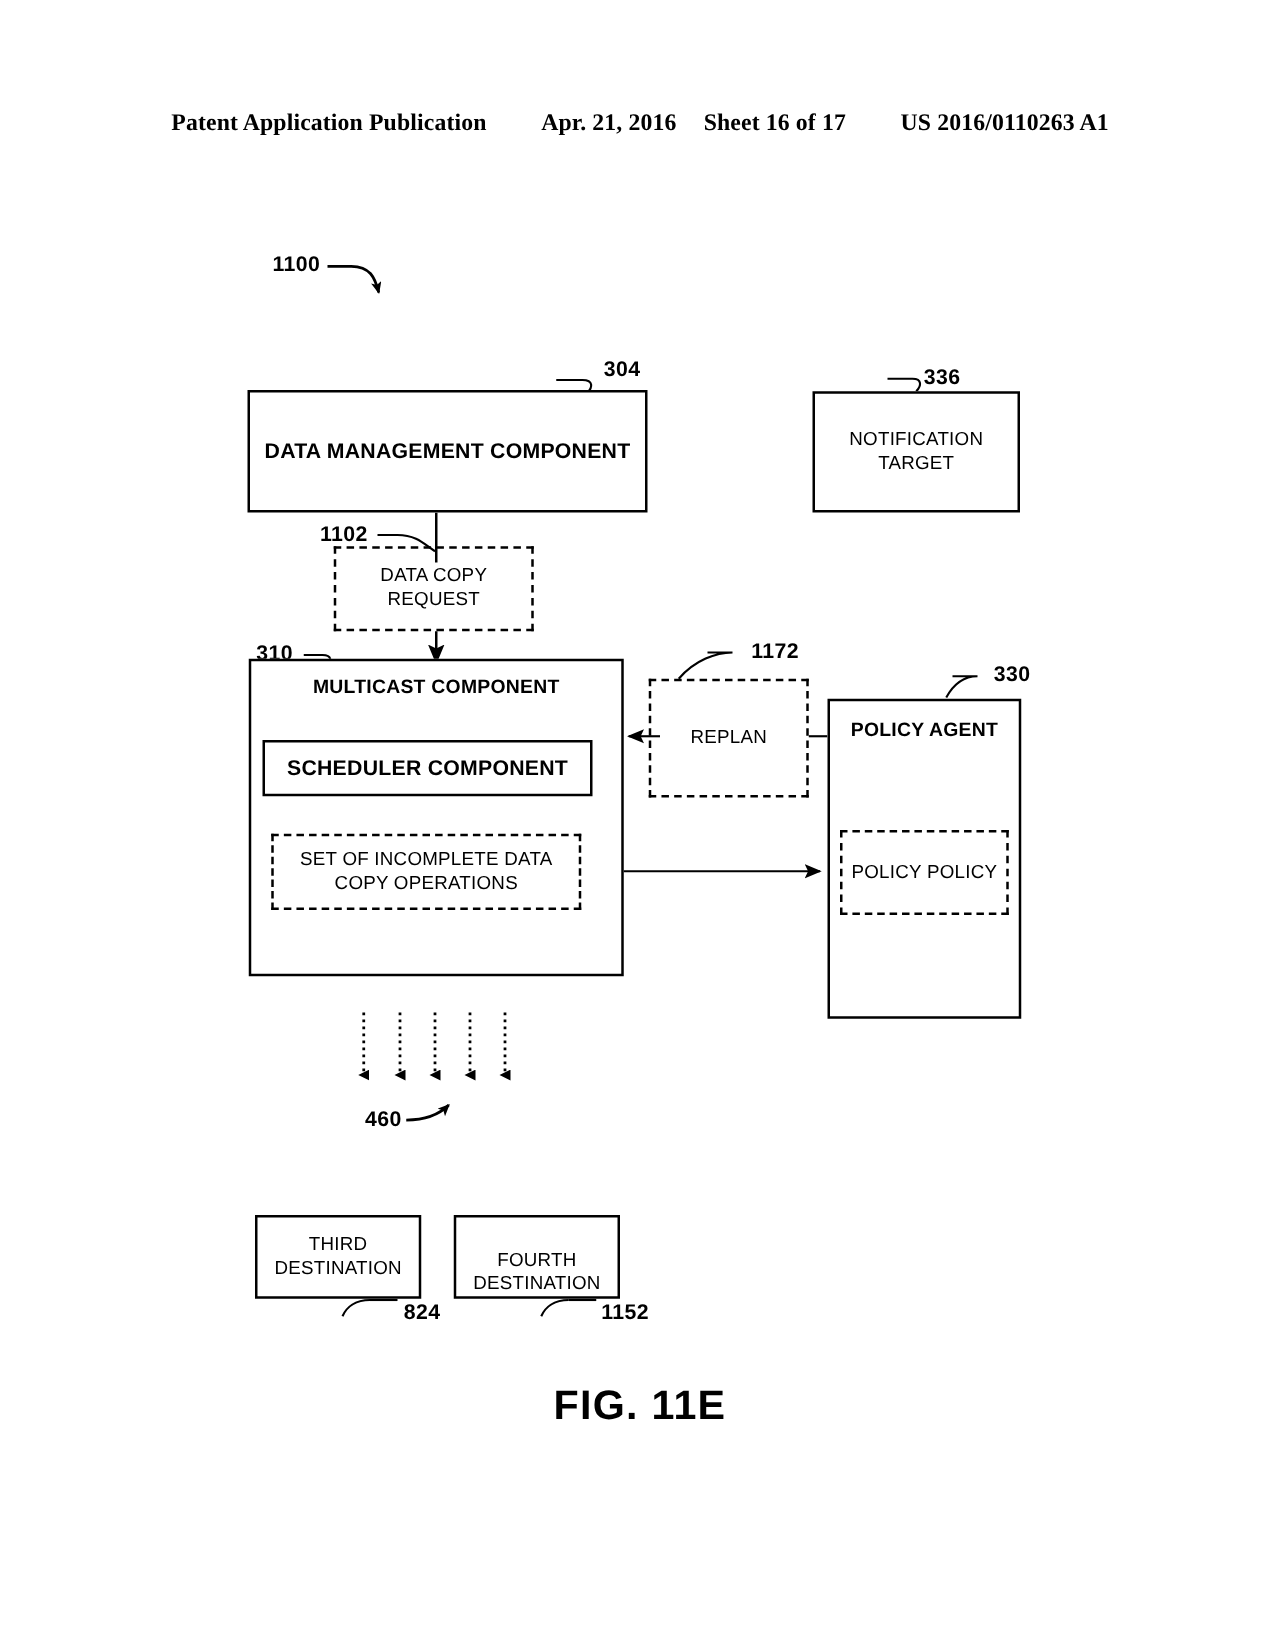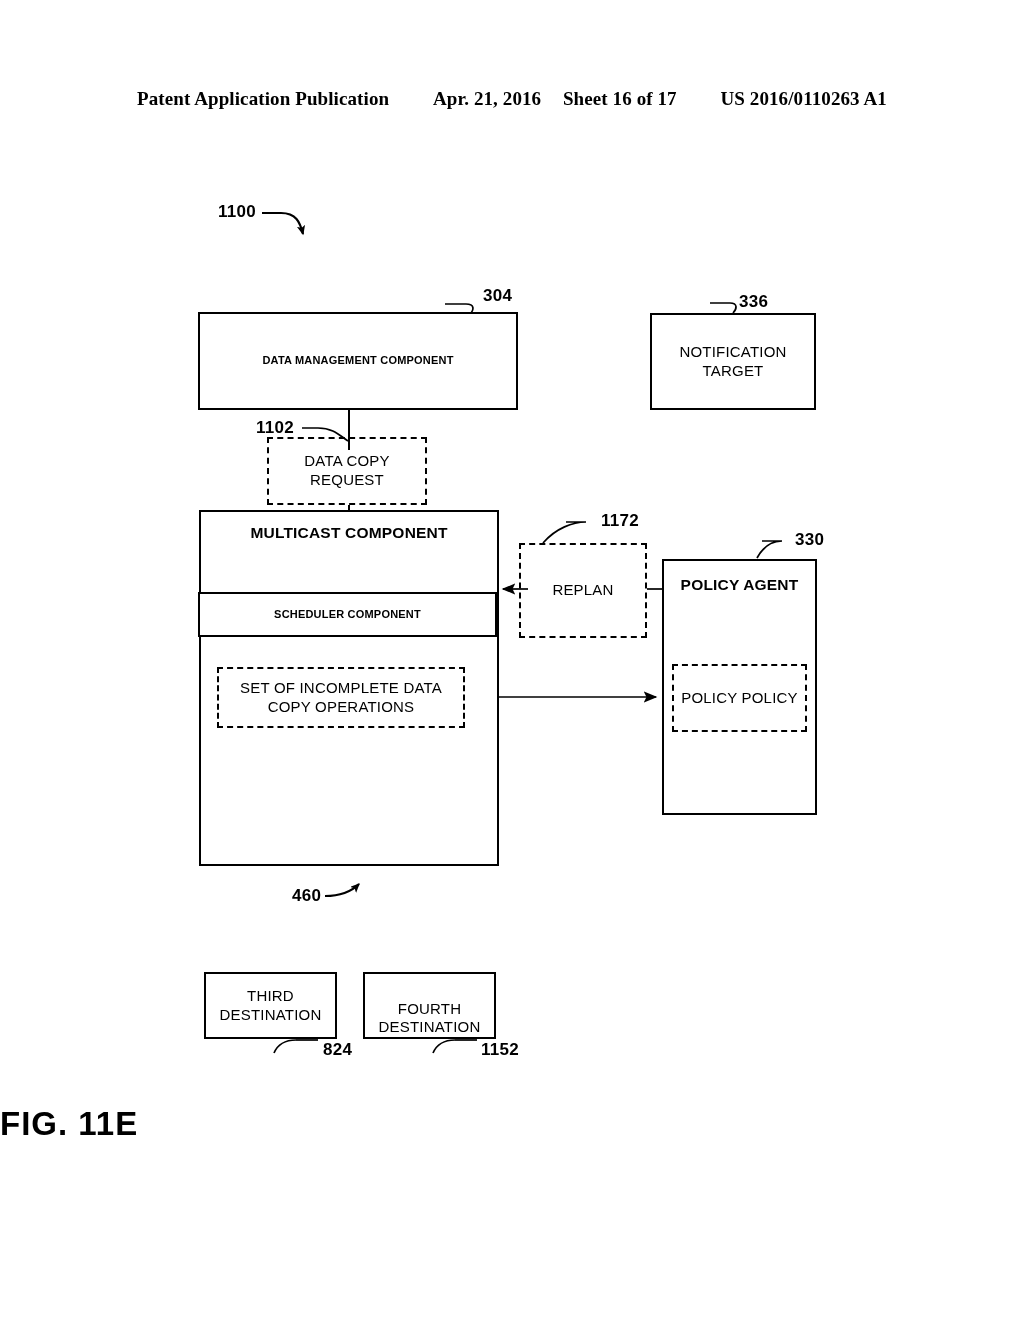--- a/index.html
+++ b/index.html
@@ -57,21 +57,21 @@
     display: flex;
     align-items: center;
     justify-content: center;
     text-align: center;
     line-height: 1.25;
   }
   .box.dashed {
     border: 2px dashed #000;
     background: transparent;
   }
-  .box.bold   { font-weight: bold; font-size: 11px; letter-spacing: 0.2px; }
+  .box.bold   { font-weight: bold; font-size: 17px; letter-spacing: 0.2px; }
   .box.plain  { font-weight: normal; font-size: 15px; letter-spacing: 0.2px; }
   .box.nofill { background: transparent; }
 
   
   .container-box {
     position: absolute;
     box-sizing: border-box;
     border: 2px solid #000;
     background: #ffffff;
   }
@@ -103,20 +103,21 @@
     letter-spacing: 0.3px;
     white-space: nowrap;
   }
 
   
   #fig-caption {
     position: absolute;
     left: 0;
     top: 1105px;
     width: 1024px;
+    text-align: center;
     font-weight: bold;
     font-size: 33px;
     letter-spacing: 1px;
   }
 </style>
 </head>
 <body>
 
 <div id="page-header">
   <span class="seg">Patent Application Publication</span>
@@ -215,25 +216,25 @@
     </span>
   </div>
 
   <div class="box plain" style="left:650px; top:313px; width:166px; height:97px;">
     <span>
       <span>NOTIFICATION</span><br>
       <span>TARGET</span>
     </span>
   </div>
 
-  <div class="container-box" style="left:199px; top:510px; width:300px; height:356px;">
+  <div class="container-box" style="left:199px; top:527px; width:300px; height:254px;">
     <div class="container-title" style="top:12px;">MULTICAST COMPONENT</div>
   </div>
 
-  <div class="box bold" style="left:198px; top:592px; width:299px; height:45px;">
+  <div class="box bold" style="left:210px; top:592px; width:264px; height:45px;">
     <span>SCHEDULER COMPONENT</span>
   </div>
 
   <div class="box dashed plain" style="left:217px; top:667px; width:248px; height:61px;">
     <span>
       <span>SET OF INCOMPLETE DATA</span><br>
       <span>COPY OPERATIONS</span>
     </span>
   </div>
 

